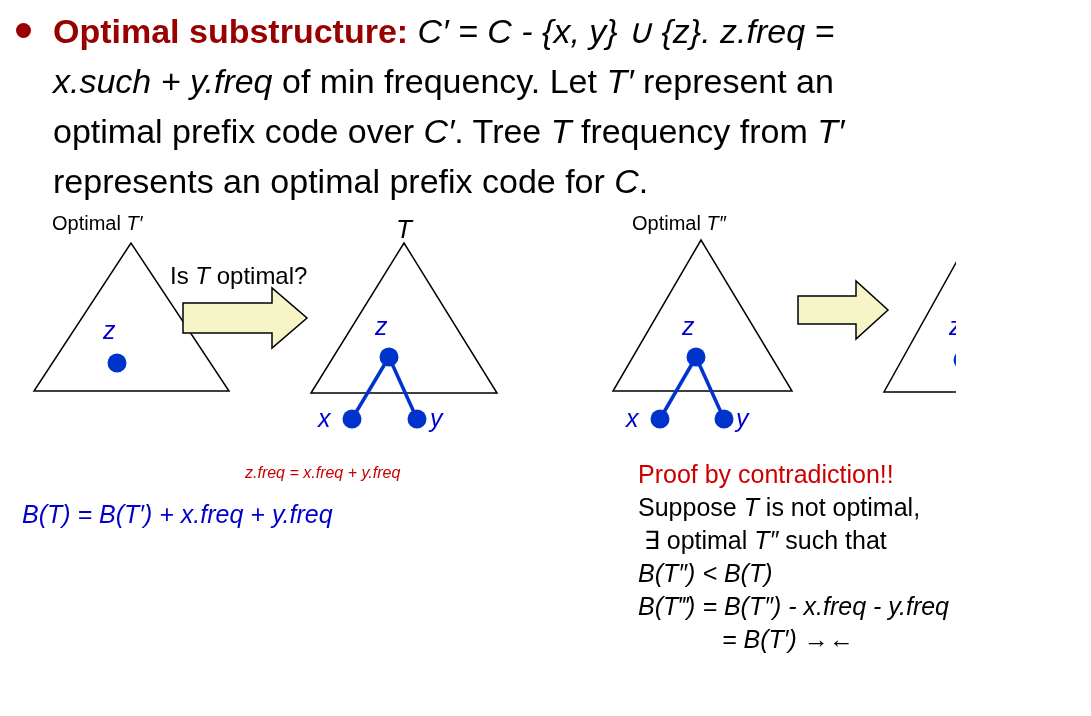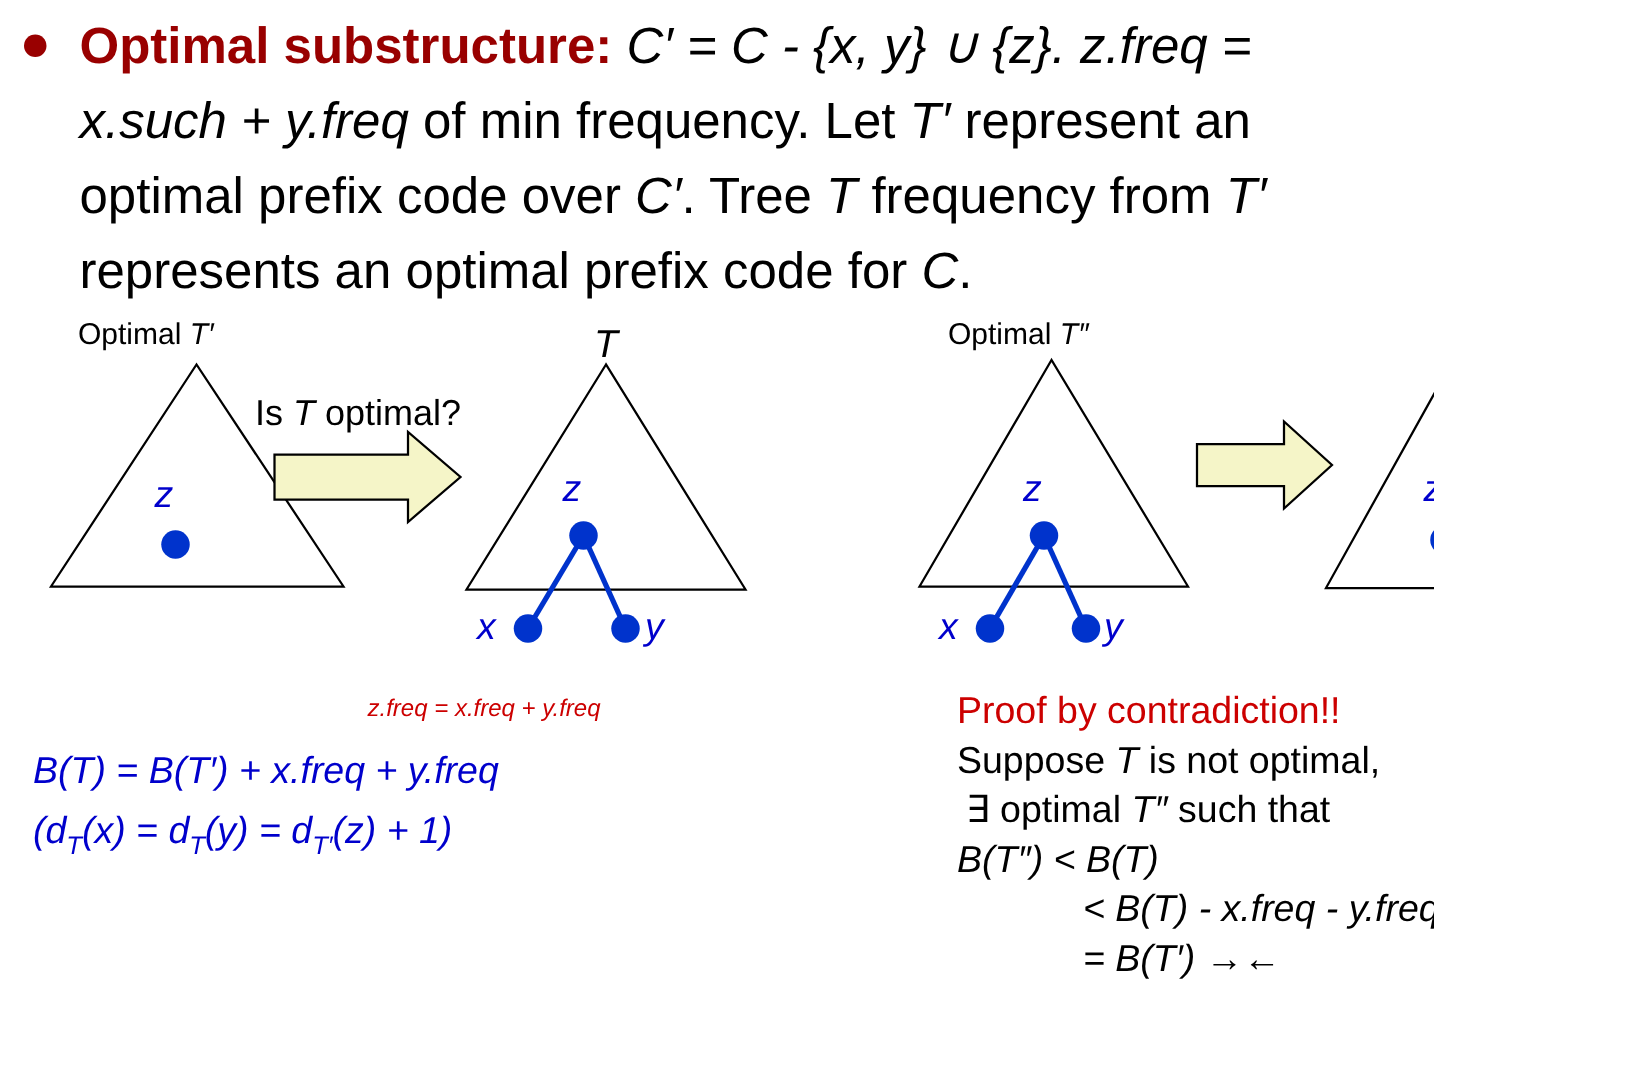--- a/index.html
+++ b/index.html
@@ -81,41 +81,38 @@
     <span>Is </span><span class="it">T</span><span> optimal?</span>
   </div>
   <div class="lbl-big" style="left:396px; top:214px;">T</div>
   <div class="node-lbl" style="left:103px; top:316px;">z</div>
   <div class="node-lbl" style="left:375px; top:312px;">z</div>
   <div class="node-lbl" style="left:318px; top:404px;">x</div>
   <div class="node-lbl" style="left:430px; top:404px;">y</div>
   <div class="caption-red">z.freq = x.freq + y.freq</div>
 
   <div class="formula" style="left:22px; top:500px;">B(T) = B(T′) + x.freq + y.freq</div>
-  <div class="formula" style="left:22px; top:540px;">
-    <span>(d</span><span class="sub">T</span><span>(x) = d</span><span class="sub">T</span><span>(y) = d</span><span class="sub">T′</span><span>(z) + 1)</span>
-  </div>
 
   <div class="lbl" style="left:632px; top:212px;">
     <span>Optimal </span><span class="it">T″</span>
   </div>
   <div class="node-lbl" style="left:682px; top:312px;">z</div>
   <div class="node-lbl" style="left:626px; top:404px;">x</div>
   <div class="node-lbl" style="left:736px; top:404px;">y</div>
   <div class="lbl-big" style="left:972px; top:214px;">T‴</div>
   <div class="node-lbl" style="left:949px; top:312px;">z</div>
 
   <div class="proof">
     <div class="proof-title">Proof by contradiction!!</div>
     <div>
       <span>Suppose </span><span class="it">T</span><span> is not optimal,</span>
     </div>
     <div class="pad">
       <span>∃ optimal </span><span class="it">T″</span><span> such that</span>
     </div>
     <div class="it">B(T″) &lt; B(T)</div>
-    <div class="it indent">&lt; B(T) - x.freq - y.freq</div>
+    <div class="it">B(T‴) = B(T″) - x.freq - y.freq</div>
     <div class="it indent">
       <span>= B(T′) </span><span class="arrows">→←</span>
     </div>
   </div>
 
 </div>
 
 </body></html>

